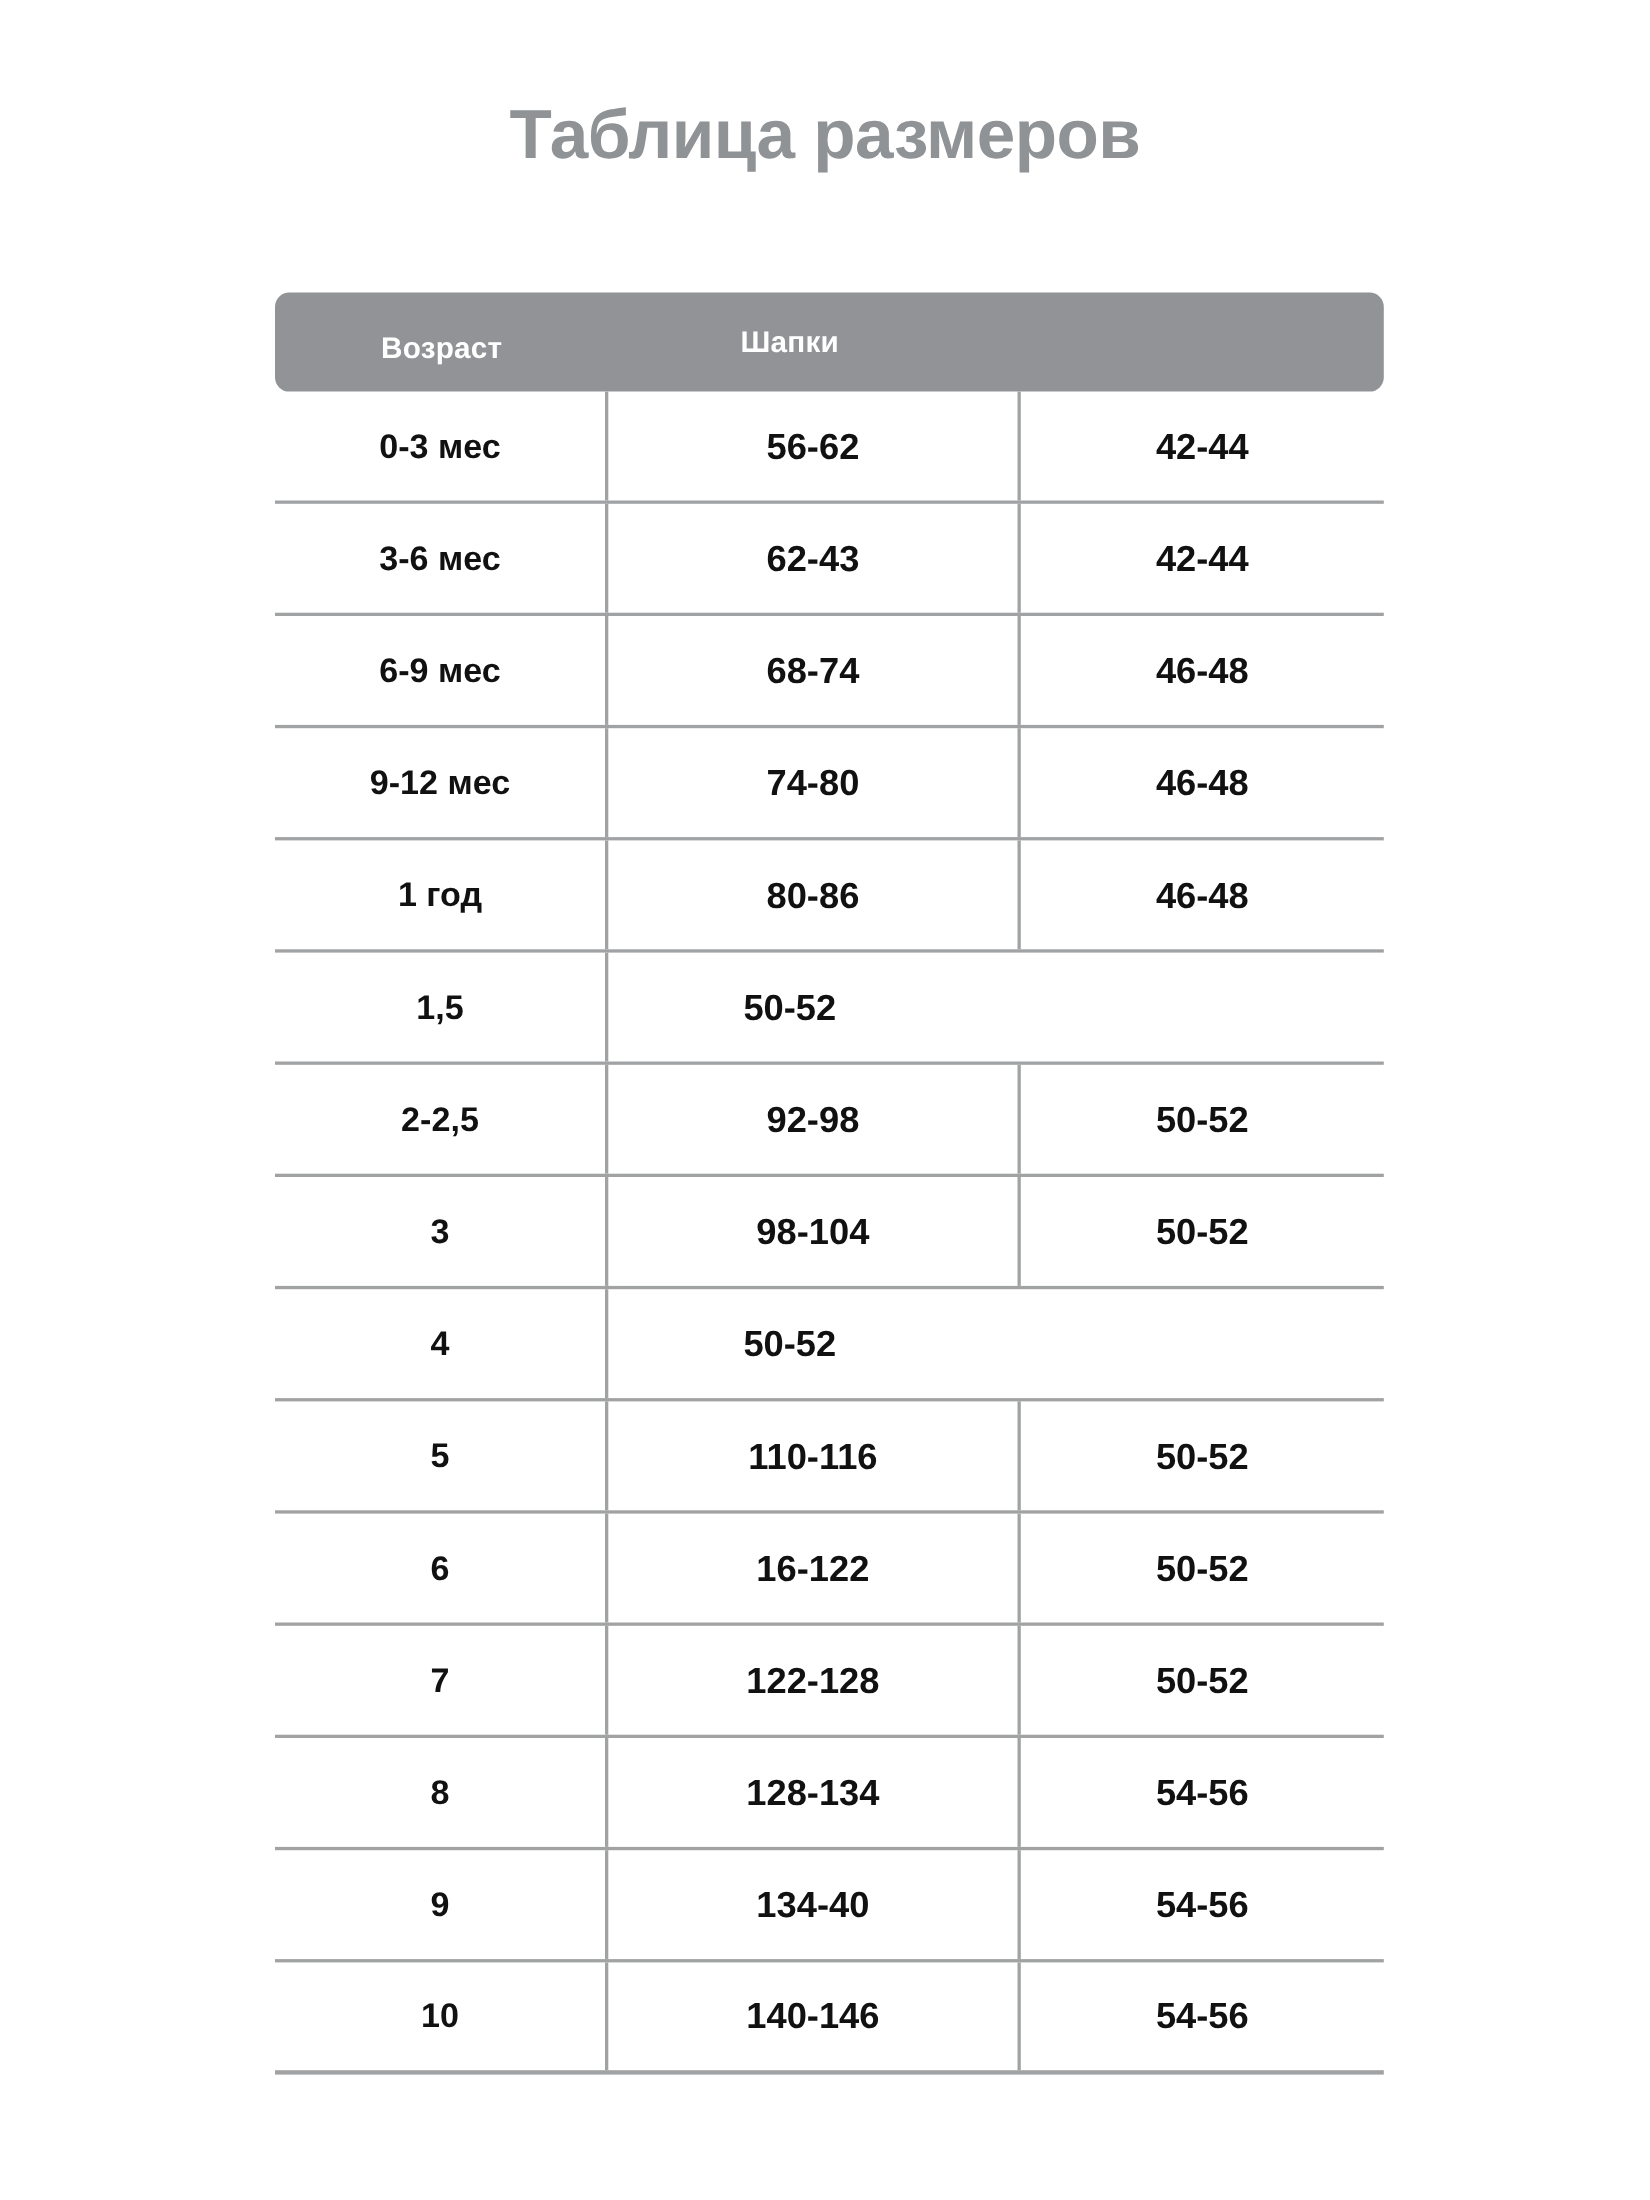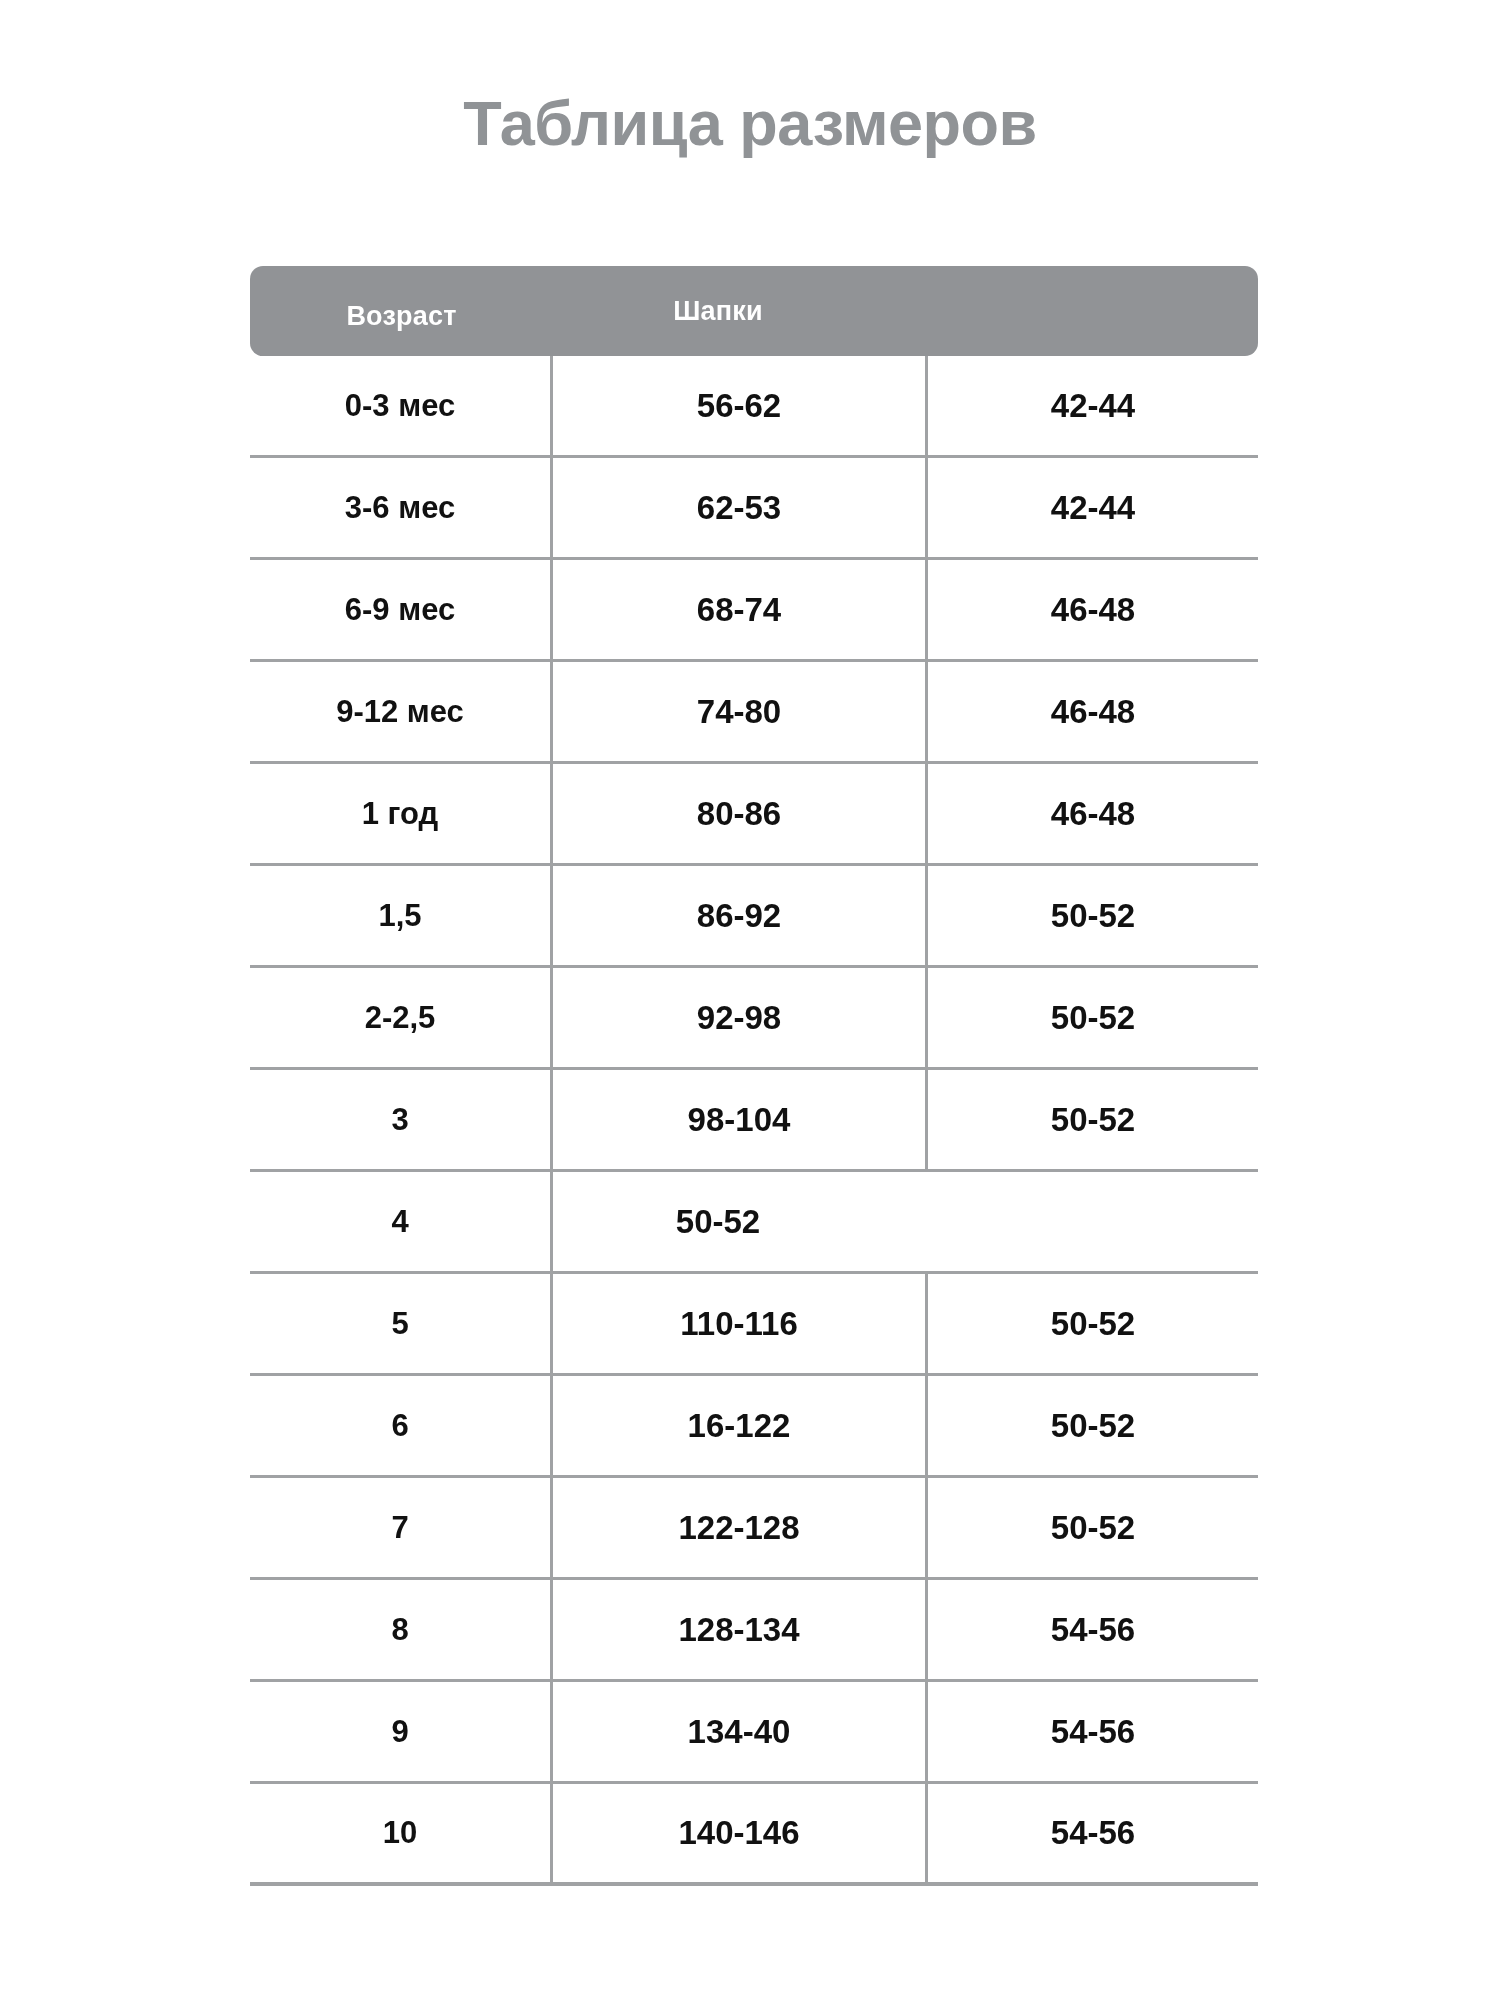--- a/index.html
+++ b/index.html
@@ -125,41 +125,40 @@
     </div>
 
     <div class="table-body" id="table-body">
         <div class="trow">
           <div class="td c1">0-3 мес</div>
           <div class="td c2">56-62</div>
           <div class="td c3">42-44</div>
         </div>
         <div class="trow">
           <div class="td c1">3-6 мес</div>
-          <div class="td c2">62-53</div>
+          <div class="td c2">62-43</div>
           <div class="td c3">42-44</div>
         </div>
         <div class="trow">
           <div class="td c1">6-9 мес</div>
           <div class="td c2">68-74</div>
           <div class="td c3">46-48</div>
         </div>
         <div class="trow">
           <div class="td c1">9-12 мес</div>
           <div class="td c2">74-80</div>
           <div class="td c3">46-48</div>
         </div>
         <div class="trow">
           <div class="td c1">1 год</div>
           <div class="td c2">80-86</div>
           <div class="td c3">46-48</div>
         </div>
         <div class="trow">
           <div class="td c1">1,5</div>
-          <div class="td c2">86-92</div>
           <div class="td c3">50-52</div>
         </div>
         <div class="trow">
           <div class="td c1">2-2,5</div>
           <div class="td c2">92-98</div>
           <div class="td c3">50-52</div>
         </div>
         <div class="trow">
           <div class="td c1">3</div>
           <div class="td c2">98-104</div>

